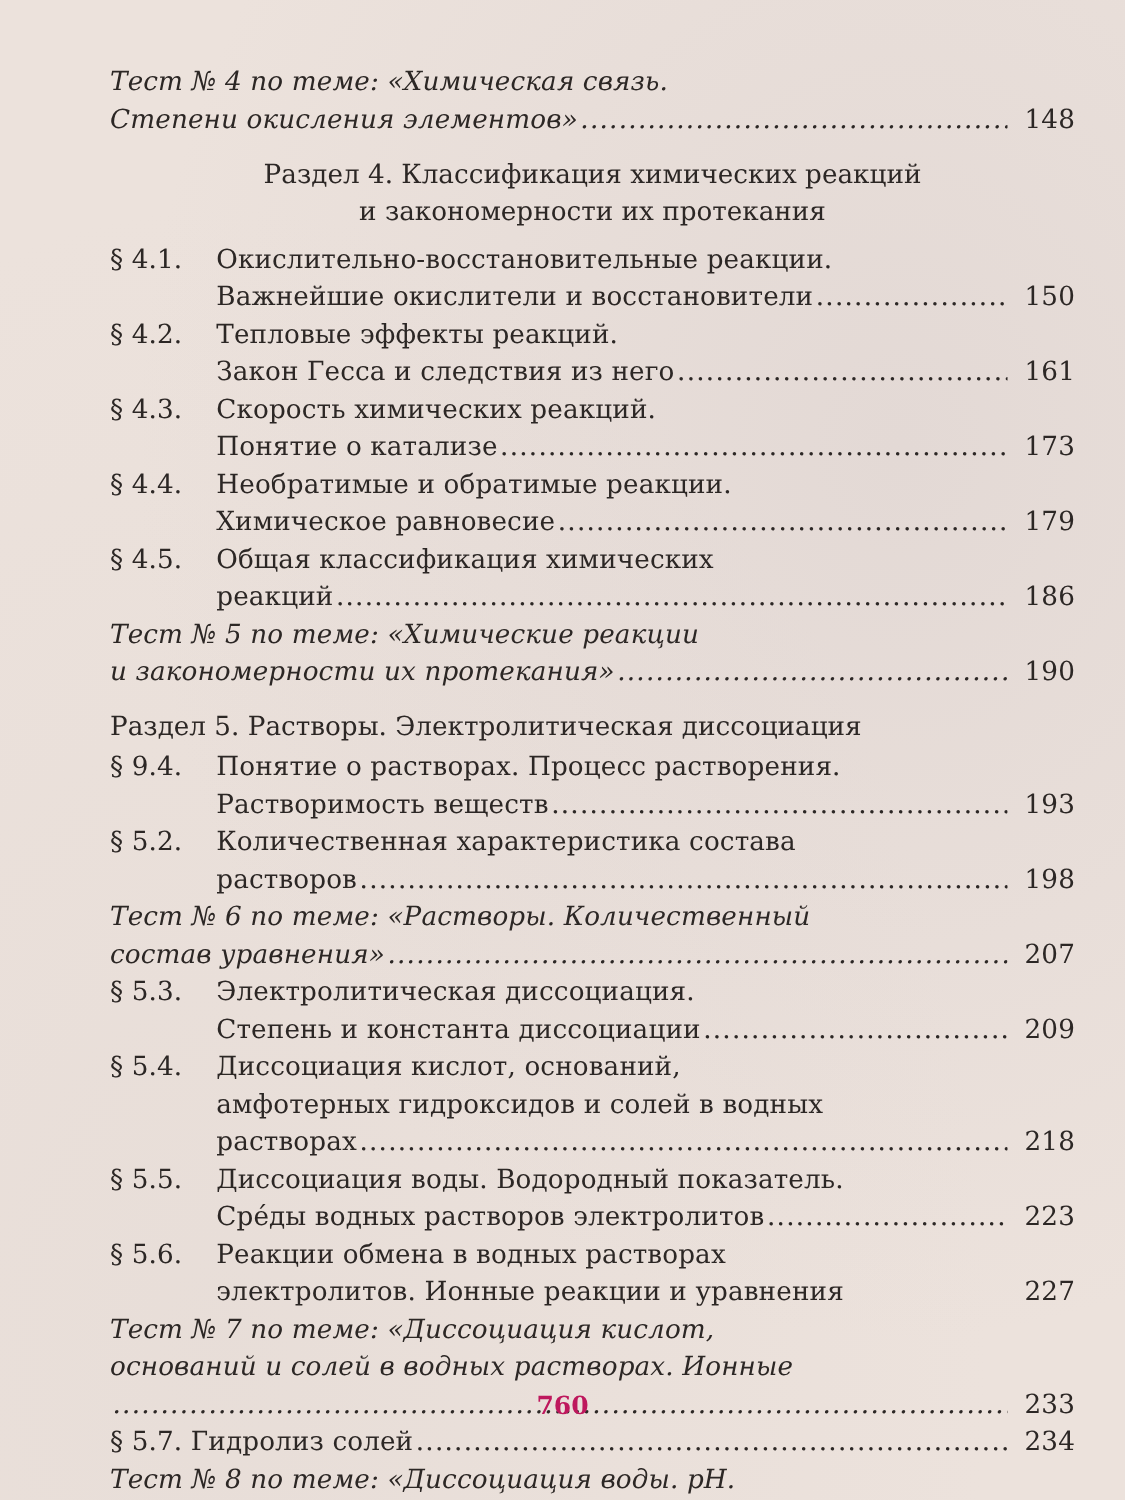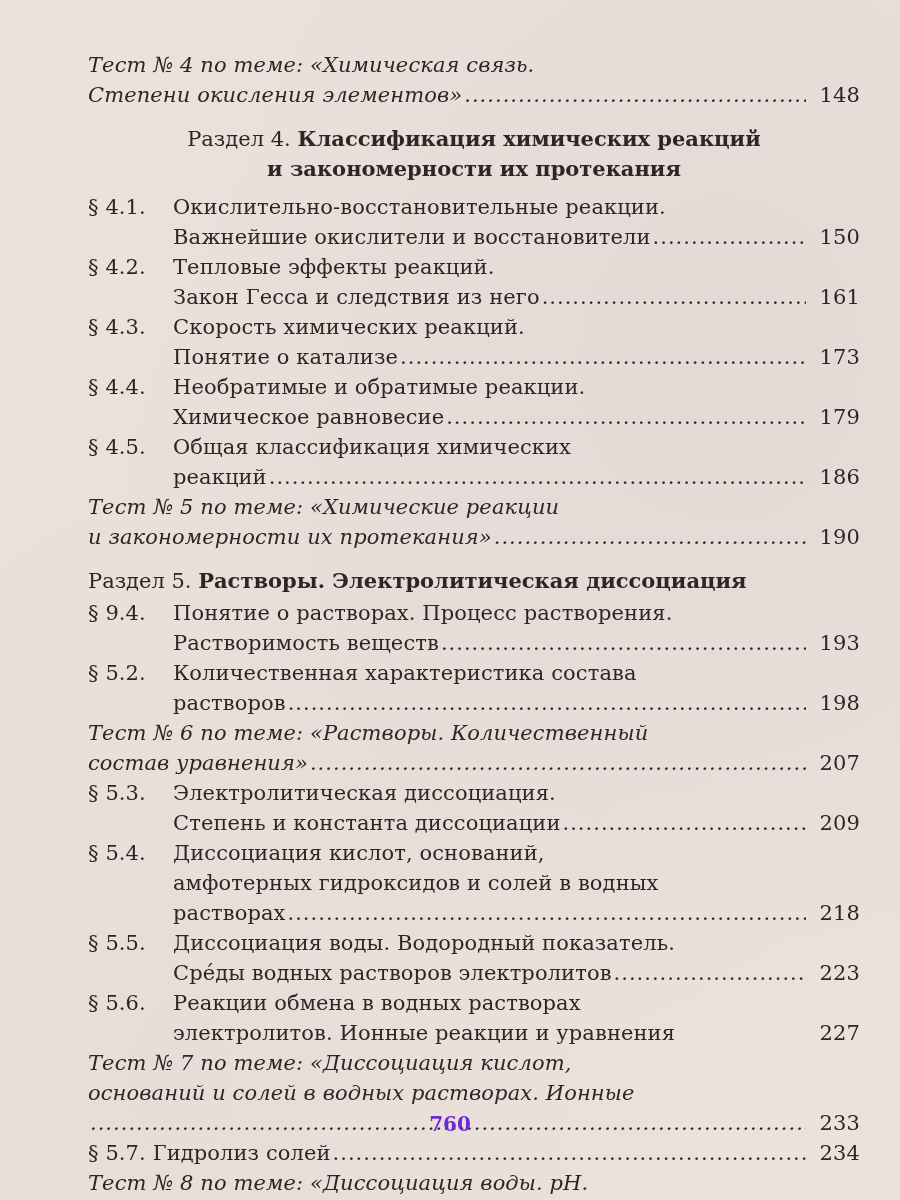--- a/index.html
+++ b/index.html
@@ -34,27 +34,27 @@
     margin: 0 2px; letter-spacing: 1px;
   }
   .leader .dots::after {
     content: "..................................................................................................................................................................................";
   }
   .leader .pg { flex: 0 0 auto; text-align: right; margin-left: 12px; }
   .leader .gap { flex: 1 1 auto; }
   .section-head {
     text-align: center; font-size: 21px; line-height: 30px; height: 30px; white-space: nowrap;
   }
-  .section-head b { font-weight: bold; }
+  .section-head b { font-weight: normal; }
   .section-head.left { text-align: left; }
   .spacer-s { height: 8px; }
   .spacer-m { height: 14px; }
   .folio {
     position: absolute; left: 0; width: 900px; top: 1112px;
-    text-align: center; font-size: 20px; font-weight: bold; color: #6d28d9;
+    text-align: center; font-size: 20px; font-weight: bold; color: #be185d;
   }
 </style>
 </head>
 <body>
 
 <div class="page">
 
   <div class="line italic">Тест № 4 по теме: «Химическая связь.</div>
   <div class="line italic leader">
     <span class="txt">Степени окисления элементов»</span>

